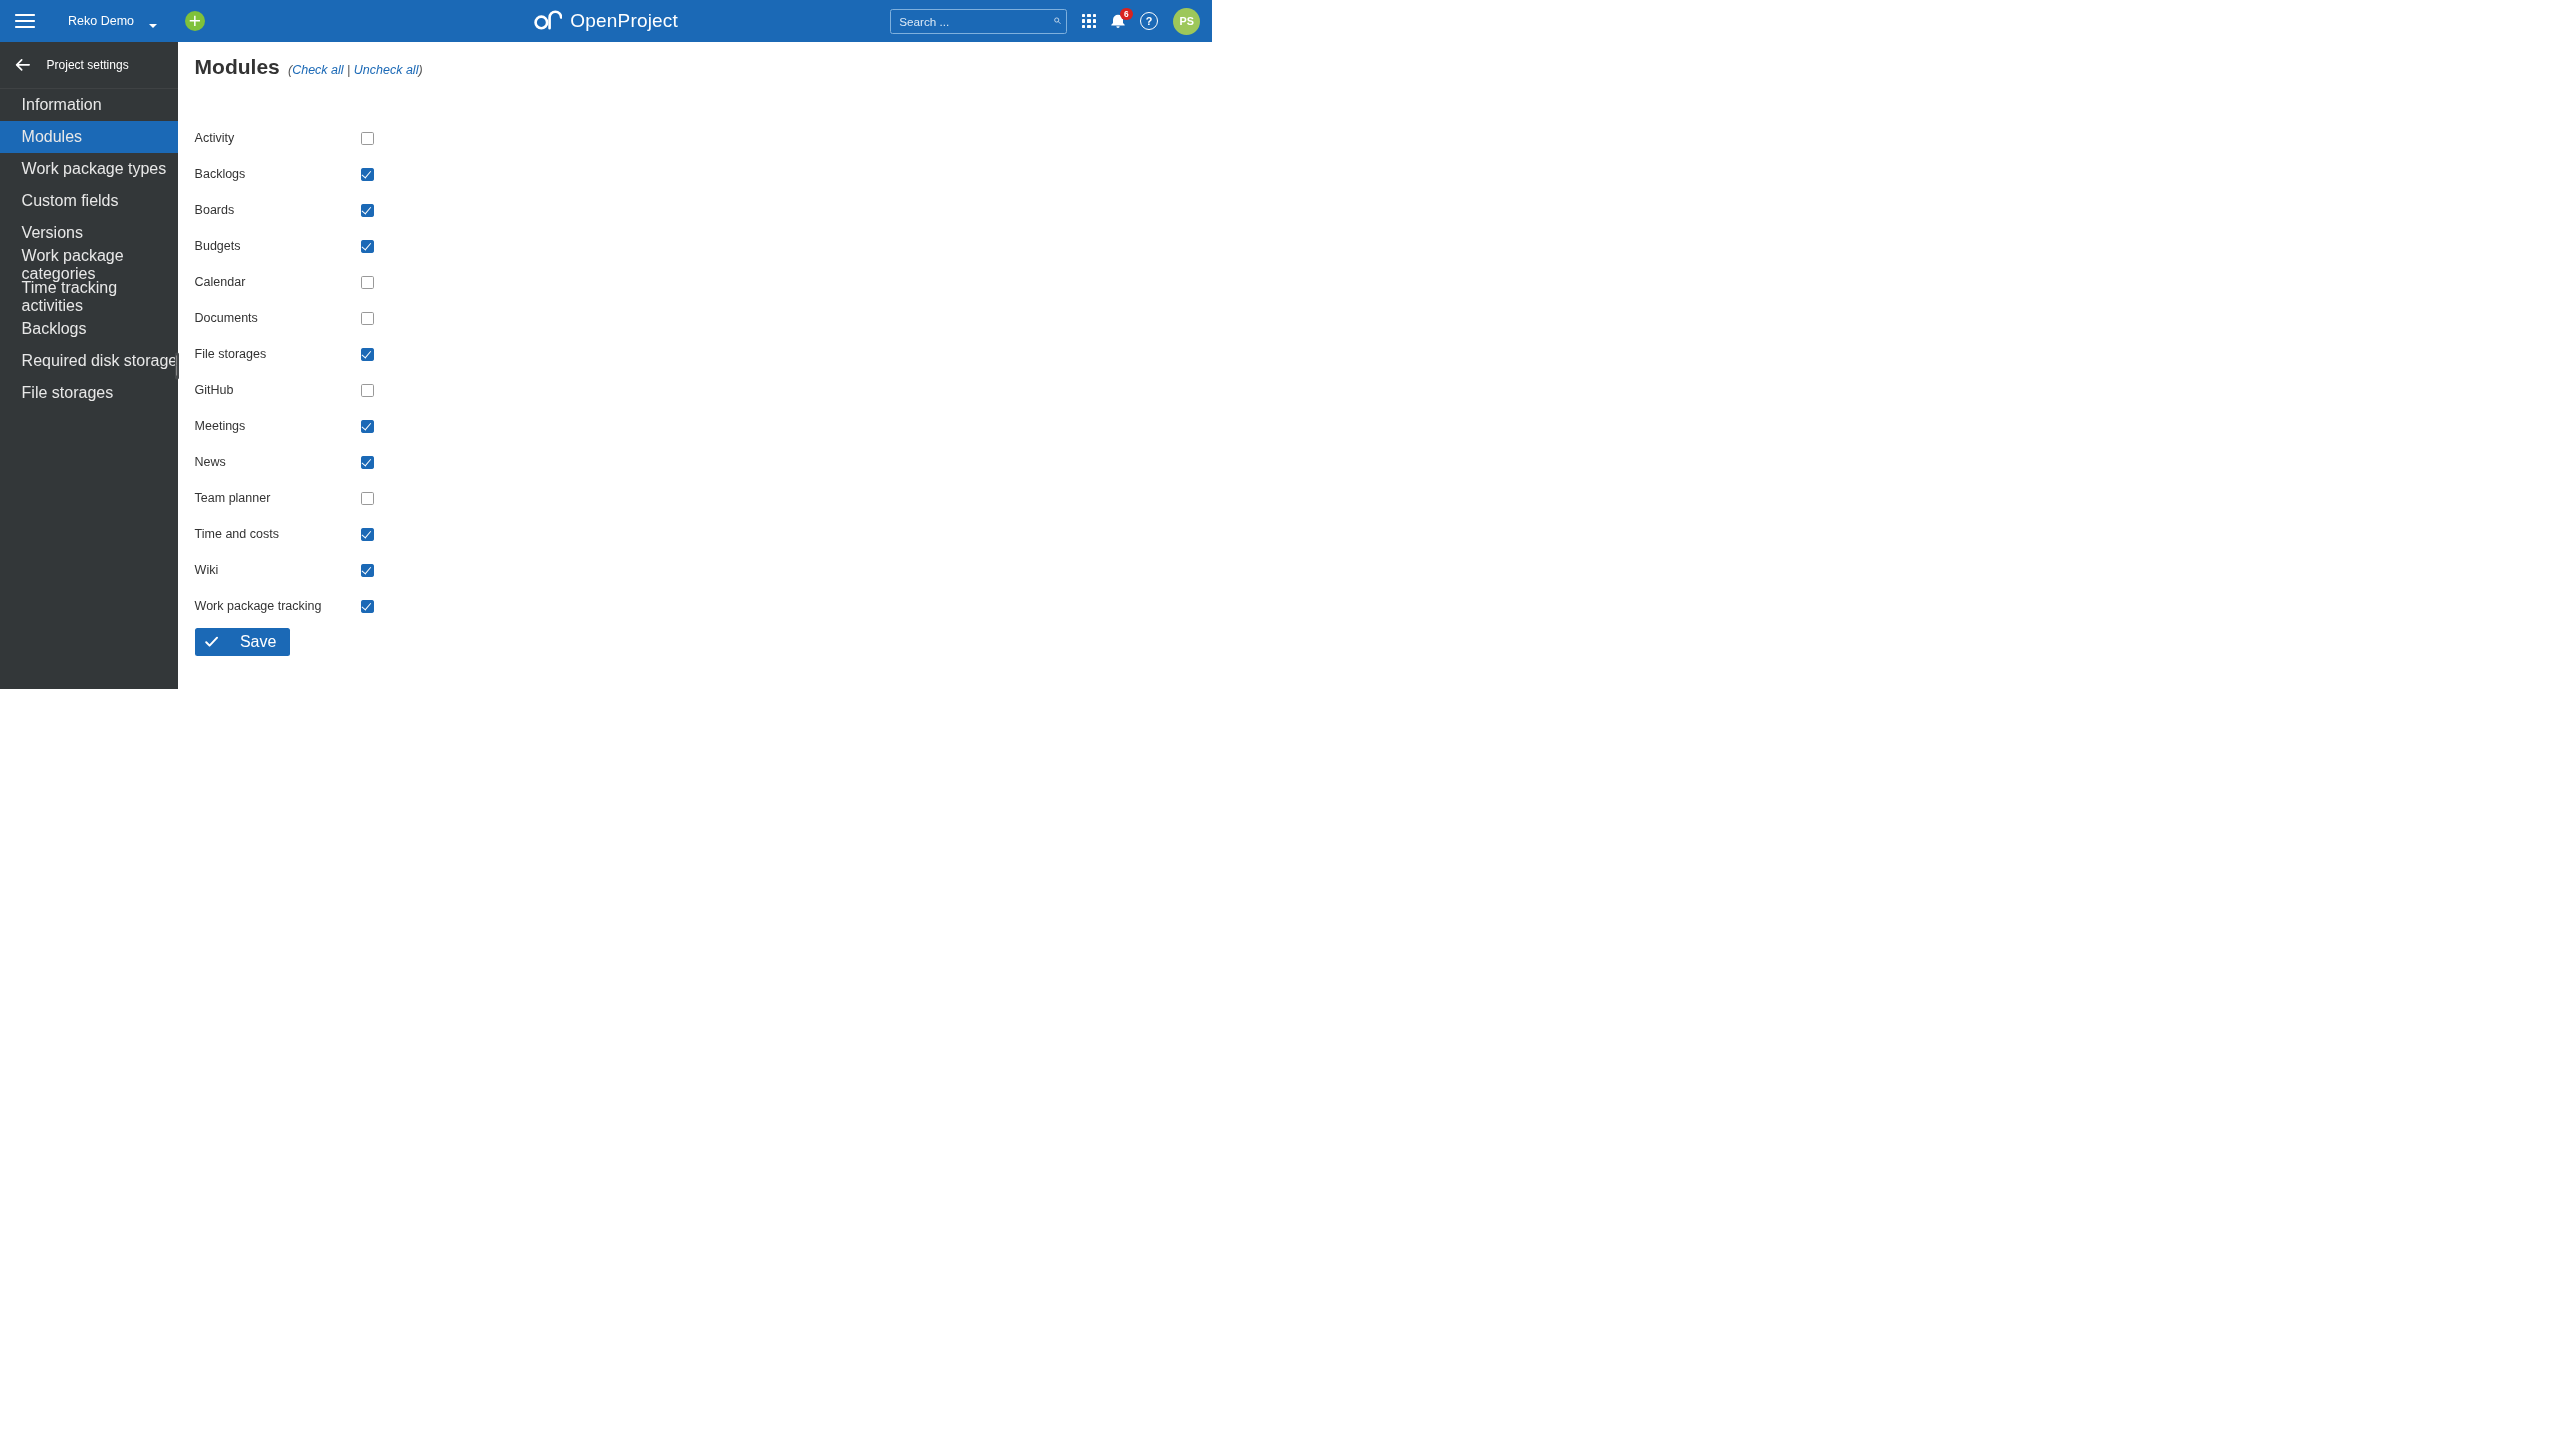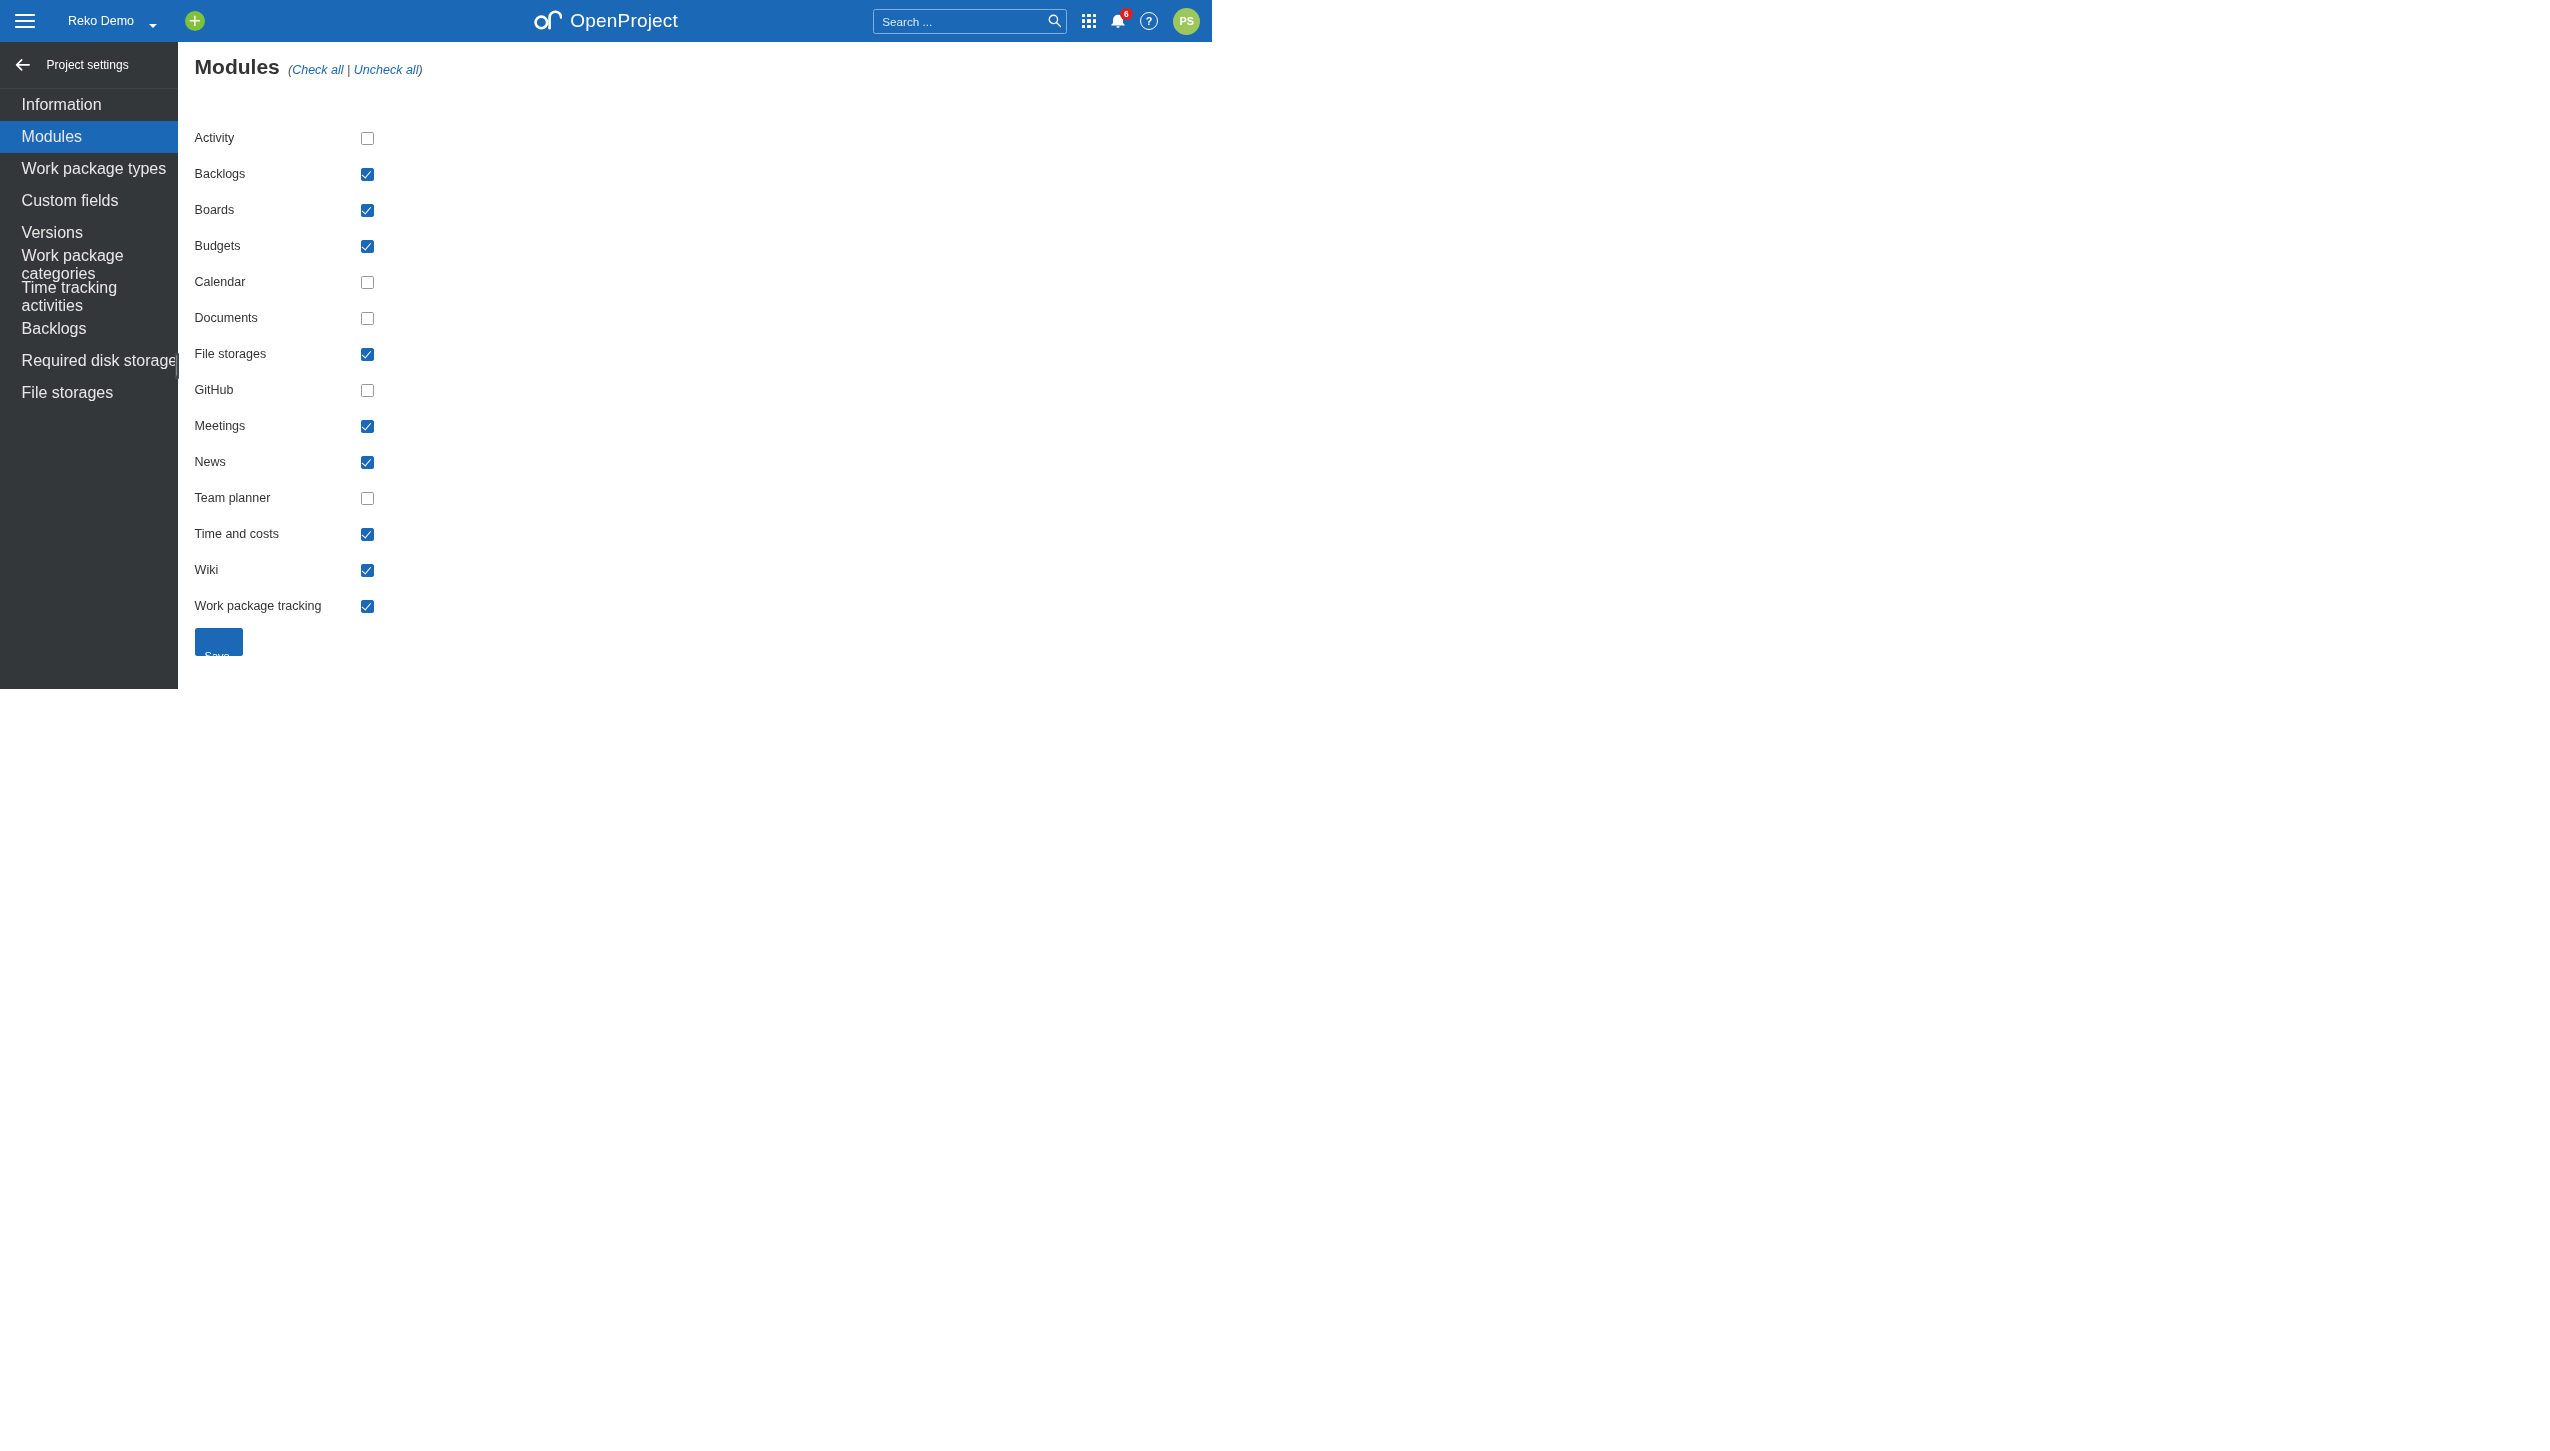--- a/index.html
+++ b/index.html
@@ -9,21 +9,21 @@
 
 .topbar { height: 42px; background: #1b69b6; display: flex; align-items: center; position: relative; color: #fff; }
 .hamburger { width: 20px; height: 20px; margin-left: 15px; cursor: pointer; display: flex; flex-direction: column; justify-content: center; gap: 4.2px; }
 .hamburger span { height: 1.7px; background: #fff; border-radius: 0.8px; }
 .project-name { margin-left: 33px; font-size: 12.5px; font-weight: 500; cursor: pointer; display: flex; align-items: flex-end; gap: 15px; }
 .caret-down { width: 0; height: 0; border-left: 4.2px solid transparent; border-right: 4.2px solid transparent; border-top: 4.2px solid #fff; margin-top: 1.7px; }
 .add-btn { width: 20px; height: 20px; border-radius: 50%; background: #7fc13a; margin-left: 28px; display: flex; align-items: center; justify-content: center; cursor: pointer; color: #fff; font-size: 15px; line-height: 1; }
 .logo { position: absolute; left: 50%; transform: translateX(-50%); display: flex; align-items: center; gap: 8.3px; font-size: 19px; font-weight: 500; letter-spacing: 0.2px; }
 .logo svg { width: 28px; height: 21.6px; }
 .right-cluster { margin-left: auto; display: flex; align-items: center; gap: 15px; padding-right: 11.7px; }
-.searchbox { width: 194px; height: 25px; border: 0.8px solid #7eb0dd; border-radius: 2.5px; background: transparent; display: flex; align-items: center; padding: 0 5px 0 8.3px; }
+.searchbox { width: 177px; height: 25px; border: 0.8px solid #7eb0dd; border-radius: 2.5px; background: transparent; display: flex; align-items: center; padding: 0 5px 0 8.3px; }
 .searchbox input { flex: 1; background: transparent; border: none; outline: none; color: #fff; font-size: 11.7px; }
 .searchbox input::placeholder { color: #dbe9f6; }
 .search-icon { width: 13.3px; height: 13.3px; color: #fff; }
 .grid-icon { width: 14px; height: 14px; display: grid; grid-template-columns: repeat(3,3.3px); grid-template-rows: repeat(3,3.3px); gap: 2.1px; cursor: pointer; }
 .grid-icon i { background: #fff; border-radius: 0.4px; }
 .bell-wrap { position: relative; cursor: pointer; }
 .bell-wrap svg { width: 14px; height: 15px; }
 .badge { position: absolute; top: -5px; right: -7.5px; min-width: 12.5px; height: 12.5px; padding: 0 2.5px; border-radius: 6.7px; background: #d9231f; color: #fff; font-size: 8.3px; font-weight: 700; display: flex; align-items: center; justify-content: center; }
 .help-icon { width: 18.3px; height: 18.3px; border: 1.7px solid #fff; border-radius: 50%; display: flex; align-items: center; justify-content: center; font-size: 10.8px; font-weight: 700; cursor: pointer; }
 .avatar { width: 27px; height: 27px; border-radius: 50%; background: #9dc75a; color: #fff; font-size: 10.8px; font-weight: 600; display: flex; align-items: center; justify-content: center; cursor: pointer; }
@@ -46,21 +46,21 @@
 .title-links { font-size: 12.5px; font-style: italic; color: #555; margin-left: 5px; }
 .title-links a { color: #1b69b6; font-style: italic; text-decoration: none; cursor: pointer; }
 
 .modules-form { margin-top: 30px; }
 .module-row { display: flex; align-items: flex-end; height: 36px; }
 .module-row label { width: 166px; font-size: 12.5px; color: #333; }
 .chk { width: 13.3px; height: 13.3px; border: 1.7px solid #999; border-radius: 1.7px; cursor: pointer; position: relative; flex-shrink: 0; }
 .chk.checked { background: #1b69b6; border-color: #1b69b6; }
 .chk.checked::after { content: ""; position: absolute; left: 2.5px; top: 0px; width: 4.2px; height: 7.5px; border: solid #fff; border-width: 0 1.7px 1.7px 0; transform: rotate(40deg); }
 
-.save-btn { margin-top: 15px; height: 27.5px; padding: 0 13.3px 0 10px; background: #1b69b6; color: #fff; border: none; border-radius: 2.5px; font-size: 11px; display: inline-flex; align-items: center; gap: 22px; cursor: pointer; flex-direction: column; }
+.save-btn { margin-top: 15px; height: 27.5px; padding: 0 13.3px 0 10px; background: #1b69b6; color: #fff; border: none; border-radius: 2.5px; font-size: 16px; display: inline-flex; align-items: center; gap: 22px; cursor: pointer; }
 .save-btn svg { width: 13.3px; height: 11.7px; }
 </style>
 </head>
 <body>
 
 <div class="app">
 
   <div class="topbar">
     <div class="hamburger">
       <span></span>

